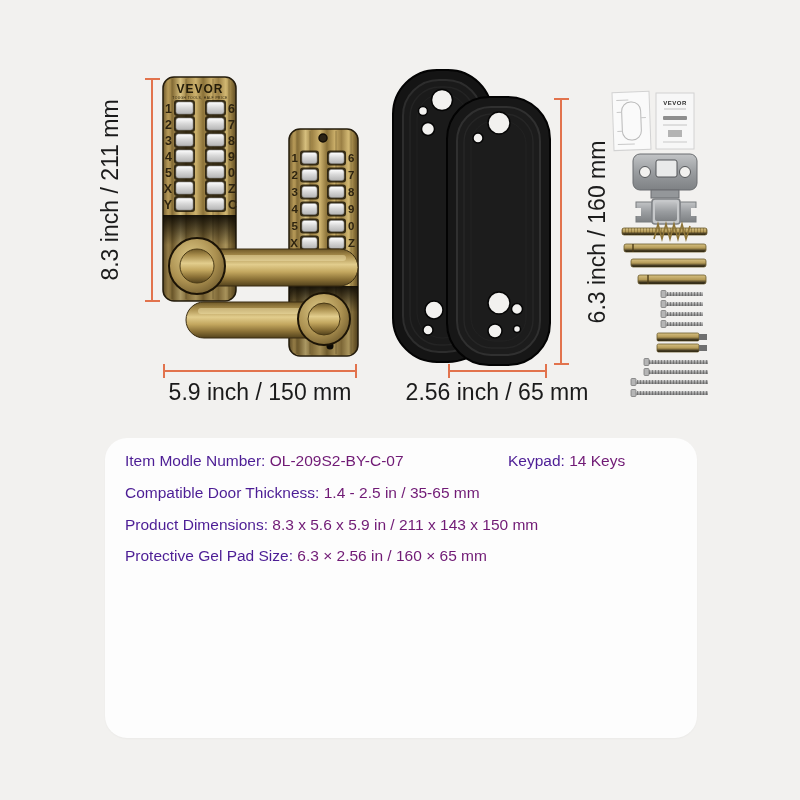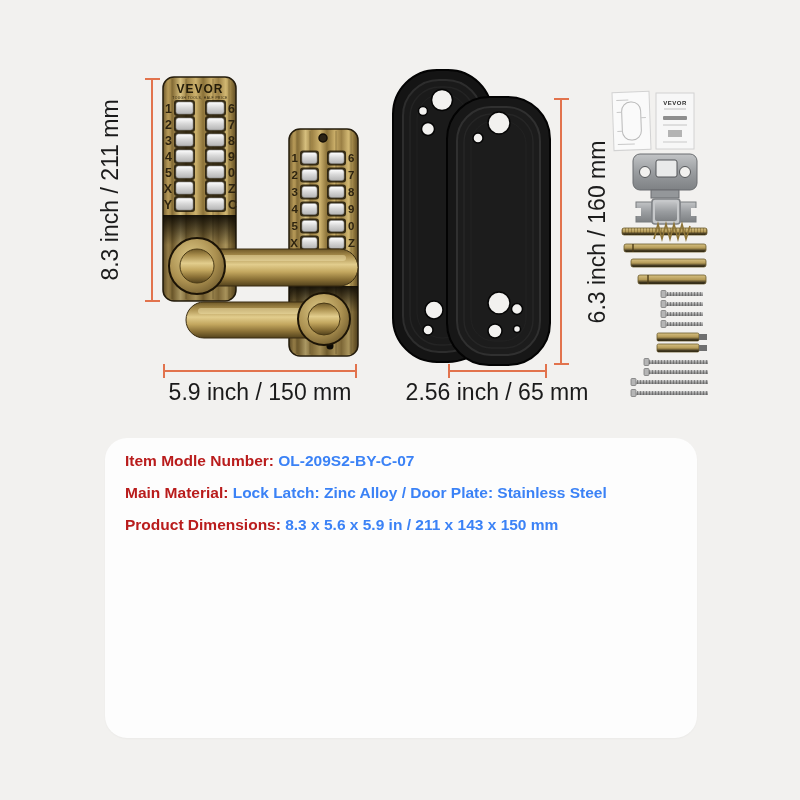--- a/index.html
+++ b/index.html
@@ -6,22 +6,22 @@
   body{font-family:"Liberation Sans",sans-serif;}
   .stage{position:relative;width:800px;height:800px;background:#f2f1ef;overflow:hidden;}
   .art{position:absolute;left:0;top:0;}
   .dim-text{font-family:"Liberation Sans",sans-serif;font-size:23px;fill:#1b1b1b;}
   .key-label{font-family:"Liberation Sans",sans-serif;font-weight:700;fill:#2e2410;}
   .spec-card{position:absolute;left:105px;top:438px;width:592px;height:300px;background:#fdfdfd;border-radius:22px;box-shadow:0 1px 2px rgba(0,0,0,0.03);}
   .spec-col{position:absolute;top:7px;}
   .spec-col.left{left:20px;}
   .spec-col.right{left:403px;}
   .spec-row{height:31.8px;line-height:31.8px;font-size:15.5px;color:#222;white-space:pre;}
-  .spec-row .lbl{font-weight:700;color:#b91c1c;}
-  .spec-row .val{font-weight:700;color:#3b82f6;}
+  .spec-row .lbl{font-weight:400;color:#4c1d95;}
+  .spec-row .val{font-weight:400;color:#701a75;}
 </style>
 </head>
 <body>
 
 <div class="stage">
 
   <svg class="art" width="800" height="430" viewBox="0 0 800 430">
     <defs>
       <linearGradient id="plateGrad" x1="0" y1="0" x2="1" y2="0">
         <stop offset="0" stop-color="#6f5a2d"></stop>
@@ -379,19 +379,21 @@
             <rect x="636" y="391" width="72" height="4" fill="url(#screwGrad)"></rect>
             <rect x="636" y="391" width="72" height="4" fill="url(#threads)"></rect>
           </g>
       </g>
     </g>
   </svg>
 
   <div class="spec-card">
     <div class="spec-col left">
       <div class="spec-row"><span class="lbl">Item Modle Number: </span><span class="val">OL-209S2-BY-C-07</span></div>
-      <div class="spec-row"><span class="lbl">Main Material: </span><span class="val">Lock Latch: Zinc Alloy / Door Plate: Stainless Steel</span></div>
+      <div class="spec-row"><span class="lbl">Compatible Door Thickness: </span><span class="val">1.4 - 2.5 in / 35-65 mm</span></div>
       <div class="spec-row"><span class="lbl">Product Dimensions: </span><span class="val">8.3 x 5.6 x 5.9 in / 211 x 143 x 150 mm</span></div>
+      <div class="spec-row"><span class="lbl">Protective Gel Pad Size: </span><span class="val">6.3 × 2.56 in / 160 × 65 mm</span></div>
     </div>
     <div class="spec-col right">
+      <div class="spec-row"><span class="lbl">Keypad: </span><span class="val">14 Keys</span></div>
     </div>
   </div>
 </div>
 
 </body></html>

